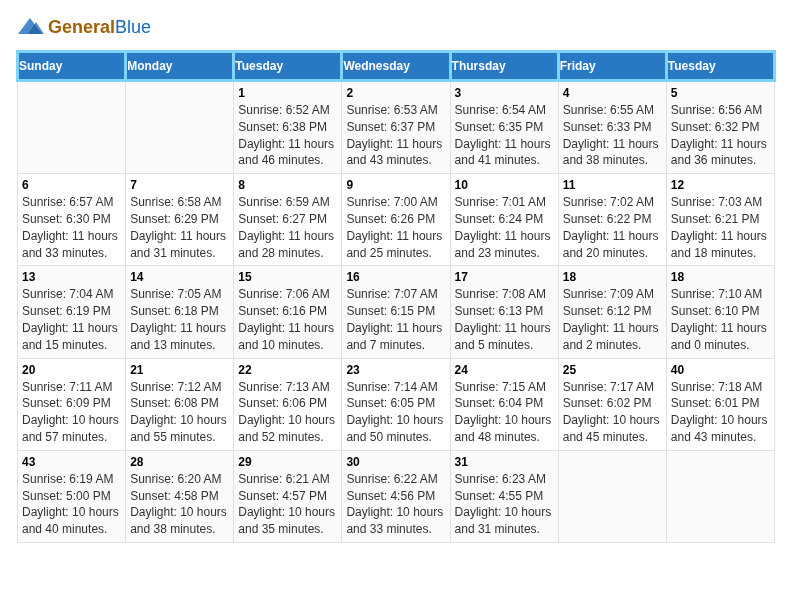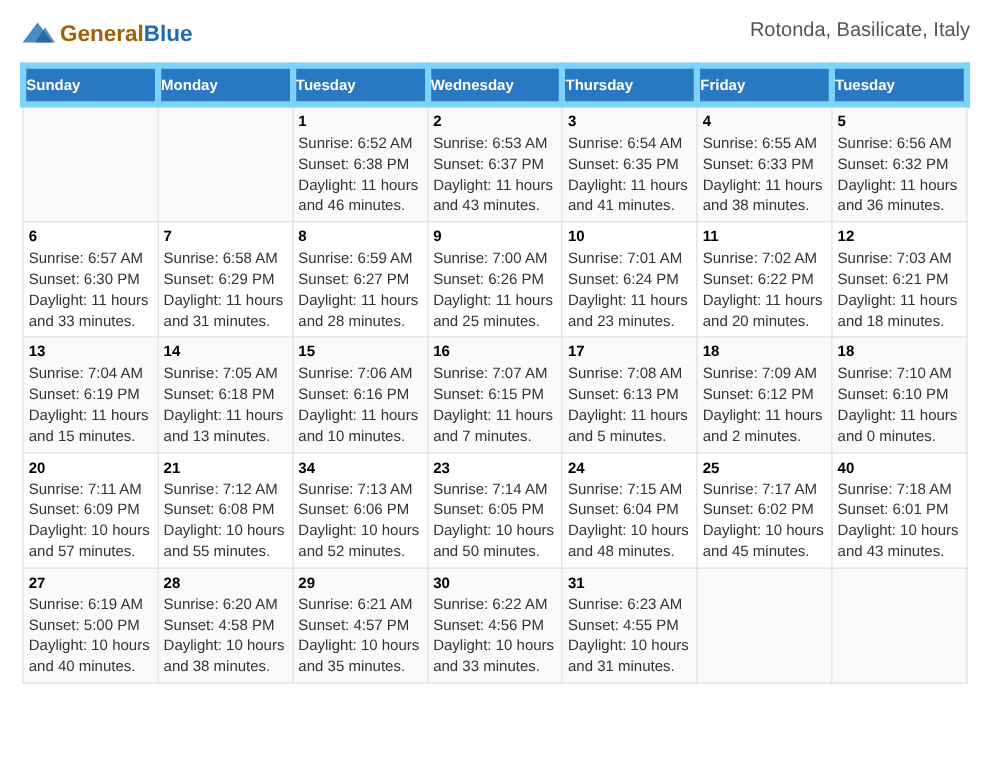--- a/index.html
+++ b/index.html
@@ -44,21 +44,21 @@
     }
     thead tr {
       background-color: #2878c3;
       color: #fff;
     }
     thead th {
       padding: 6px 0;
       text-align: left;
       font-weight: bold;
       font-size: 12px;
-      border: 5px solid #7dd3fc;
+      border: 3px solid #7dd3fc;
     }
     tbody tr {
       border-bottom: 1px solid #ddd;
     }
     tbody td {
       vertical-align: top;
       padding: 4px 4px;
       border: 1px solid #e0e0e0;
       min-height: 80px;
       width: calc(100% / 7);
@@ -87,25 +87,24 @@
 </head>
 <body>
 
 <div class="header">
   <div class="logo">
     <svg class="logo-icon" viewBox="0 0 28 22" xmlns="http://www.w3.org/2000/svg">
       <polygon points="14,2 26,18 2,18" fill="#2878c3" opacity="0.85"></polygon>
       <polygon points="20,6 28,18 12,18" fill="#1a5a9a" opacity="0.7"></polygon>
     </svg>
     <div>
-      <span style="font-size:18px;font-weight:bold;color:#a16207;">General</span><span style="font-size:18px;font-weight:bold;color:#1a6db5;">Blue</span>
+      <span style="font-size:18px;font-weight:bold;color:#a16207;">General</span><span style="font-size:18px;font-weight:normal;color:#1a6db5;">Blue</span>
     </div>
   </div>
   <div class="title-block">
-    <div class="subtitle">Rotonda, Basilicate, Italy</div>
   </div>
 </div>
 
 <table>
   <thead>
     <tr>
     <th>Sunday</th>
         <th>Monday</th>
         <th>Tuesday</th>
         <th>Wednesday</th>
@@ -202,21 +201,21 @@
       <tr>
         <td>
           <span class="day-number">20</span>
           <div class="day-info">Sunrise: 7:11 AM<br>Sunset: 6:09 PM<br>Daylight: 10 hours and 57 minutes.</div>
         </td>
         <td>
           <span class="day-number">21</span>
           <div class="day-info">Sunrise: 7:12 AM<br>Sunset: 6:08 PM<br>Daylight: 10 hours and 55 minutes.</div>
         </td>
         <td>
-          <span class="day-number">34</span>
+          <span class="day-number">22</span>
           <div class="day-info">Sunrise: 7:13 AM<br>Sunset: 6:06 PM<br>Daylight: 10 hours and 52 minutes.</div>
         </td>
         <td>
           <span class="day-number">23</span>
           <div class="day-info">Sunrise: 7:14 AM<br>Sunset: 6:05 PM<br>Daylight: 10 hours and 50 minutes.</div>
         </td>
         <td>
           <span class="day-number">24</span>
           <div class="day-info">Sunrise: 7:15 AM<br>Sunset: 6:04 PM<br>Daylight: 10 hours and 48 minutes.</div>
         </td>
@@ -224,21 +223,21 @@
           <span class="day-number">25</span>
           <div class="day-info">Sunrise: 7:17 AM<br>Sunset: 6:02 PM<br>Daylight: 10 hours and 45 minutes.</div>
         </td>
         <td>
           <span class="day-number">40</span>
           <div class="day-info">Sunrise: 7:18 AM<br>Sunset: 6:01 PM<br>Daylight: 10 hours and 43 minutes.</div>
         </td>
       </tr>
       <tr>
         <td>
-          <span class="day-number">27</span>
+          <span class="day-number">43</span>
           <div class="day-info">Sunrise: 6:19 AM<br>Sunset: 5:00 PM<br>Daylight: 10 hours and 40 minutes.</div>
         </td>
         <td>
           <span class="day-number">28</span>
           <div class="day-info">Sunrise: 6:20 AM<br>Sunset: 4:58 PM<br>Daylight: 10 hours and 38 minutes.</div>
         </td>
         <td>
           <span class="day-number">29</span>
           <div class="day-info">Sunrise: 6:21 AM<br>Sunset: 4:57 PM<br>Daylight: 10 hours and 35 minutes.</div>
         </td>

